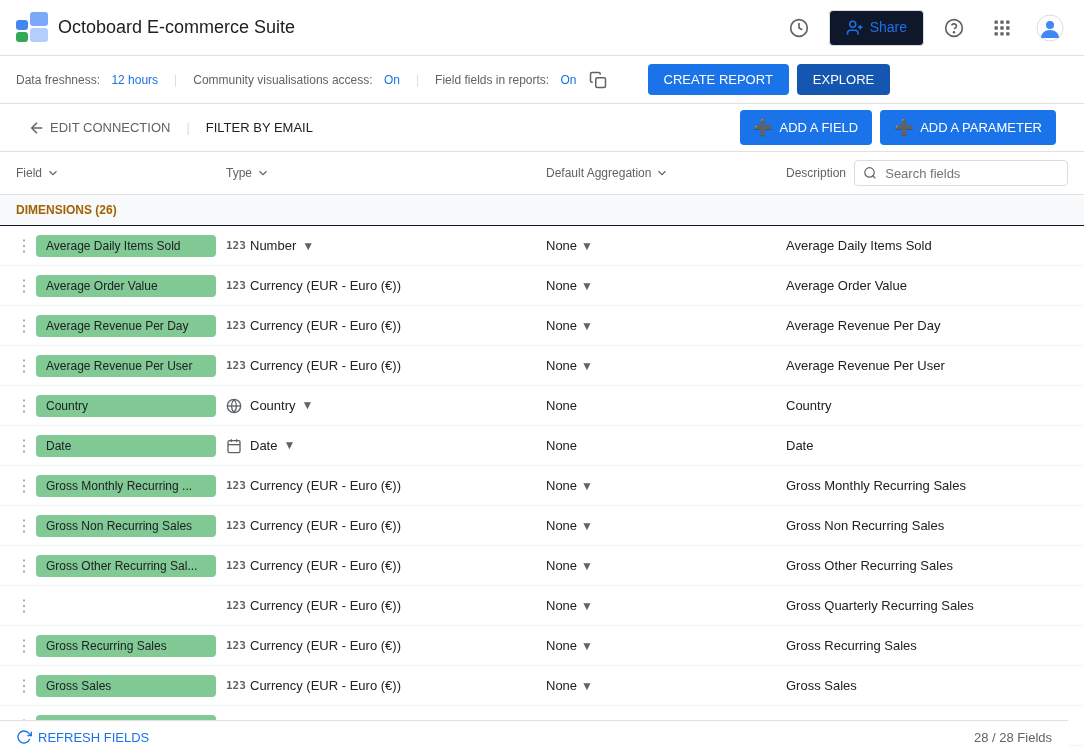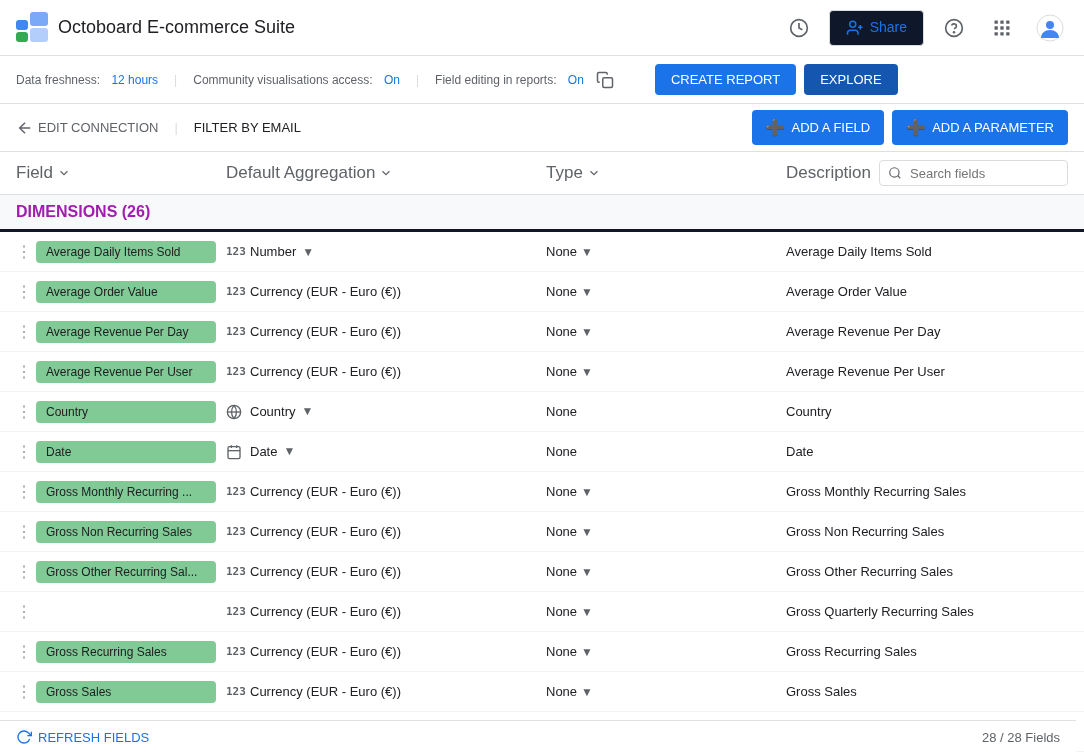--- a/index.html
+++ b/index.html
@@ -36,21 +36,21 @@
       background: #1a73e8; color: #fff; border: none; padding: 8px 16px;
       border-radius: 4px; cursor: pointer; font-size: 13px; font-weight: 500; margin-left: 29px;
     }
     .explore-btn {
       background: #1557b0; color: #fff; border: none; padding: 8px 16px;
       border-radius: 4px; cursor: pointer; font-size: 13px; font-weight: 500;
     }
 
     
     .nav-bar {
-      display: flex; align-items: center; padding: 0 16px; height: 48px;
+      display: flex; align-items: center; padding: 0 28px; height: 48px;
       border-bottom: 1px solid #e0e0e0; gap: 16px;
     }
     .back-btn { display: flex; align-items: center; gap: 4px; color: #5f6368; cursor: pointer; background: none; border: none; font-size: 13px; }
     .nav-divider { color: #dadce0; }
     .nav-label { font-size: 13px; font-weight: 500; color: #202124; cursor: pointer; }
     .nav-actions { margin-left: auto; display: flex; gap: 8px; }
     .add-btn {
       display: flex; align-items: center; gap: 6px; padding: 8px 14px;
       border: none; border-radius: 4px; background: #1a73e8; color: #fff;
       cursor: pointer; font-size: 13px; font-weight: 500;
@@ -61,35 +61,35 @@
     .table-header {
       display: grid;
       grid-template-columns: 210px 320px 240px 1fr;
       padding: 8px 16px;
       border-bottom: 1px solid #e0e0e0;
       background: #fff;
       align-items: center;
     }
     .col-header {
       display: flex; align-items: center; gap: 4px;
-      font-size: 17px; color: #5f6368; font-weight: 500; cursor: pointer;
+      font-size: 12px; color: #5f6368; font-weight: 500; cursor: pointer;
     }
     .search-container {
       display: flex; align-items: center; gap: 8px;
       border: 1px solid #dadce0; border-radius: 4px; padding: 4px 8px;
       background: #fff;
     }
     .search-input {
       border: none; outline: none; font-size: 13px; color: #202124; width: 100%;
     }
 
     
     .dimensions-header {
-      padding: 8px 16px; font-size: 16px; font-weight: 600; color: #a21caf;
-      background: #f8f9fa; border-bottom: 3px solid #0f172a;
+      padding: 8px 16px; font-size: 12px; font-weight: 600; color: #a16207;
+      background: #f8f9fa; border-bottom: 1px solid #0f172a;
     }
 
     
     .data-row {
       display: grid;
       grid-template-columns: 210px 320px 240px 1fr;
       padding: 4px 16px;
       border-bottom: 1px solid #f1f3f4;
       align-items: center;
       min-height: 40px;
@@ -107,21 +107,21 @@
 
     .agg-cell { display: flex; align-items: center; gap: 4px; font-size: 13px; color: #202124; text-align: right; }
     .dropdown-arrow { color: #5f6368; font-size: 12px; }
 
     .desc-cell { font-size: 13px; color: #202124; }
 
     
     .bottom-bar {
       display: flex; align-items: center; padding: 8px 16px;
       border-top: 1px solid #e0e0e0; background: #fff;
-      position: fixed; bottom: 0; left: 0; right: 8px;
+      position: fixed; bottom: 0; left: 0; right: 16px;
     }
     .refresh-btn {
       display: flex; align-items: center; gap: 6px; border: none; background: none;
       color: #1a73e8; font-size: 13px; font-weight: 500; cursor: pointer;
     }
     .fields-count { margin-left: auto; font-size: 13px; color: #5f6368; }
 
     .scroll-area { overflow-y: auto; max-height: calc(100vh - 220px); padding-bottom: 40px; }
 
     
@@ -192,21 +192,21 @@
     <span>Data freshness:</span>&nbsp;
     <span class="sub-bar-link">12 hours</span>
   </span>
   <span class="sub-bar-divider">|</span>
   <span class="sub-bar-item">
     <span>Community visualisations access:</span>&nbsp;
     <span class="sub-bar-link">On</span>
   </span>
   <span class="sub-bar-divider">|</span>
   <span class="sub-bar-item">
-    <span>Field editing in reports:</span>&nbsp;
+    <span>Field fields in reports:</span>&nbsp;
     <span class="sub-bar-link">On</span>
   </span>
   <span style="margin: 0 4px;">
     <svg width="18" height="18" viewBox="0 0 24 24" fill="none" stroke="#5f6368" stroke-width="2">
       <rect x="9" y="9" width="13" height="13" rx="2"></rect>
       <path d="M5 15H4a2 2 0 01-2-2V4a2 2 0 012-2h9a2 2 0 012 2v1"></path>
     </svg>
   </span>
   <button class="create-report-btn">CREATE REPORT</button>
   <button class="explore-btn">EXPLORE</button>
@@ -235,27 +235,27 @@
 </div>
 
 <div class="table-header">
   <div class="col-header">
     <span>Field</span>
     <svg width="14" height="14" viewBox="0 0 24 24" fill="none" stroke="#5f6368" stroke-width="2">
       <polyline points="6 9 12 15 18 9"></polyline>
     </svg>
   </div>
   <div class="col-header">
-    <span>Default Aggregation</span>
+    <span>Type</span>
     <svg width="14" height="14" viewBox="0 0 24 24" fill="none" stroke="#5f6368" stroke-width="2">
       <polyline points="6 9 12 15 18 9"></polyline>
     </svg>
   </div>
   <div class="col-header">
-    <span>Type</span>
+    <span>Default Aggregation</span>
     <svg width="14" height="14" viewBox="0 0 24 24" fill="none" stroke="#5f6368" stroke-width="2">
       <polyline points="6 9 12 15 18 9"></polyline>
     </svg>
   </div>
   <div style="display:flex; align-items:center; gap:8px;">
     <span class="col-header" style="flex:0 0 auto;">
       <span>Description</span>
     </span>
     <div class="search-container">
       <svg width="16" height="16" viewBox="0 0 24 24" fill="none" stroke="#5f6368" stroke-width="2">

